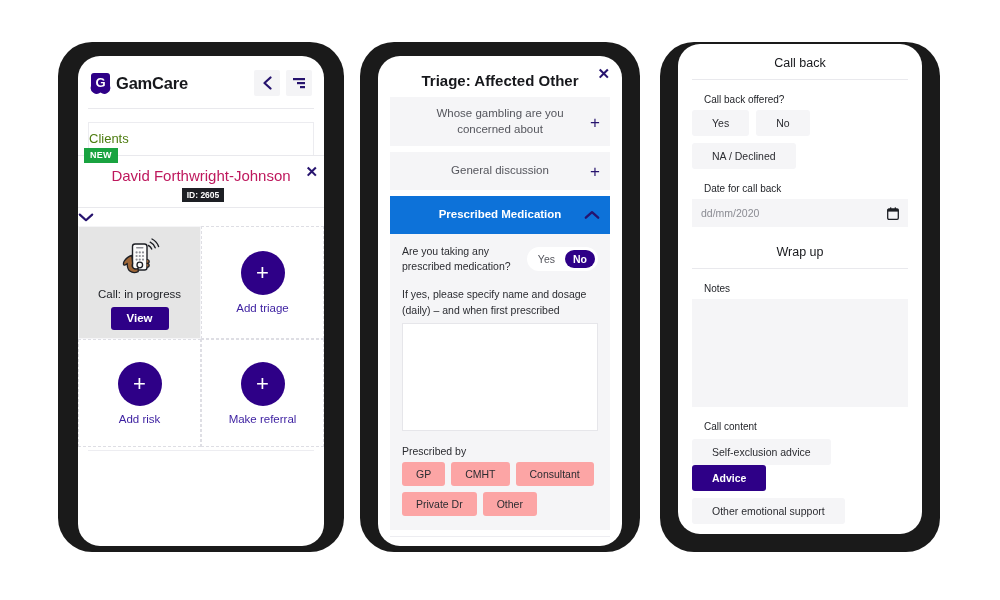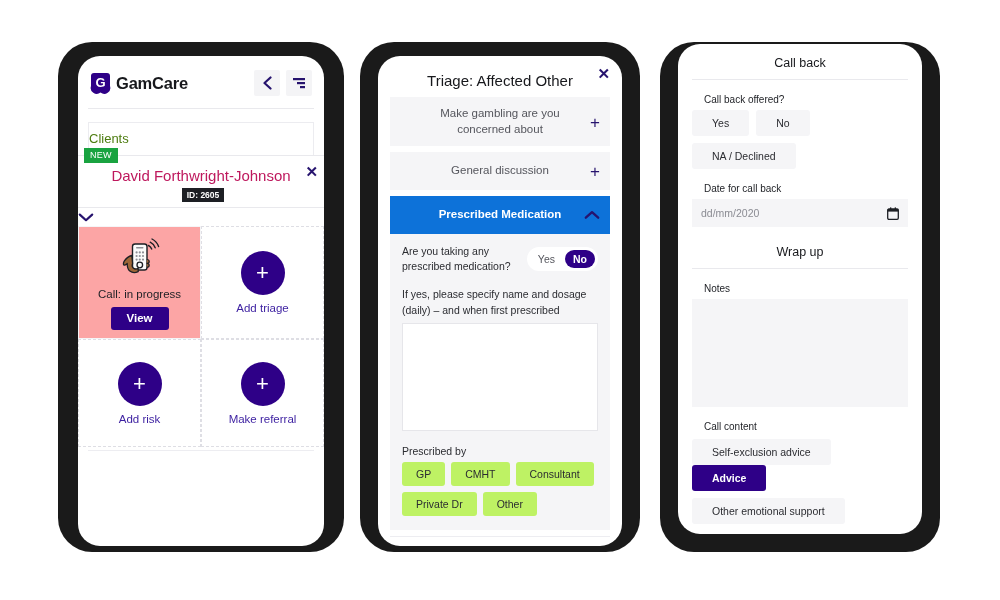--- a/index.html
+++ b/index.html
@@ -68,21 +68,21 @@
     position: relative;
     border-top: 1px solid #e9e9ed;
     border-bottom: 1px solid #e9e9ed;
     padding: 11px 24px 4px 24px;
     text-align: center;
     margin-top: 0;
   }
   .new-badge {
     position: absolute; left: 6px; top: -8px;
     background: #19a340; color: #fff;
-    font-size: 9px; font-weight: normal; letter-spacing: .3px;
+    font-size: 9px; font-weight: bold; letter-spacing: .3px;
     padding: 2px 6px 3px;
   }
   .client-name { font-size: 15px; color: #be185d; display: inline-block; }
   .id-chip {
     display: inline-block;
     background: #1d1f24; color: #fff;
     font-size: 8.5px; font-weight: bold;
     padding: 2px 5px; margin-left: 4px;
     vertical-align: 1px;
   }
@@ -94,41 +94,41 @@
   .chev-down-row { text-align: center; padding: 5px 0 4px; }
 
   .tiles { display: grid; grid-template-columns: 1fr 1fr; }
   .tile {
     border: 1px dashed #dedee4;
     min-height: 108px;
     display: flex; flex-direction: column;
     align-items: center; justify-content: center;
     gap: 7px; padding: 8px 4px;
   }
-  .tile.active { background: #fca5a5; border-style: solid; border-color: #f5f5f7; }
+  .tile.active { background: #e5e5e5; border-style: solid; border-color: #f5f5f7; }
   .tile-label { font-size: 11.5px; color: #3b1ea0; text-align: center; }
   .tile-label.dark { color: #1d1f24; }
   .circle-plus {
     width: 44px; height: 44px; border-radius: 50%;
     background: #2e0087;
     display: flex; align-items: center; justify-content: center;
     color: #fff; font-size: 22px; font-weight: 300; line-height: 1;
   }
   .view-btn {
     background: #2e0087; color: #fff;
     font-size: 11.5px; font-weight: bold;
     padding: 5px 16px 6px; border-radius: 3px; border: none;
     cursor: pointer;
   }
   .p1-foot-divider { height: 1px; background: #ededf1; margin: 3px 10px 0; }
 
   
   .p2-top { position: relative; padding: 16px 14px 8px; }
   .p2-title {
-    text-align: center; font-size: 15px; font-weight: normal; color: #17181c;
+    text-align: center; font-size: 15px; font-weight: bold; color: #17181c;
     padding: 0 14px;
   }
   .p2-close {
     position: absolute; right: 12px; top: 10px;
     font-size: 15px; color: #26136e; font-weight: bold; line-height: 1; cursor: pointer;
   }
   .acc { margin: 0 12px 6px; }
   .acc-head {
     background: #f5f5f7;
     display: flex; align-items: center; justify-content: center;
@@ -159,21 +159,21 @@
   .field-label { font-size: 10.5px; color: #2b2c31; line-height: 1.45; margin: 14px 0 5px; }
   .ta {
     width: 100%; height: 108px; background: #ffffff;
     border: 1px solid #e6e6ea; resize: none; display: block;
     font-family: "Liberation Sans", sans-serif; font-size: 11px; padding: 5px;
   }
   .chipgrp { margin-top: 14px; }
   .chipgrp .cap { font-size: 10.5px; color: #2b2c31; margin-bottom: 5px; }
   .chips { display: flex; flex-wrap: wrap; gap: 6px; }
   .chip {
-    background: #bef264; color: #2b2c31; font-size: 10.5px;
+    background: #fca5a5; color: #2b2c31; font-size: 10.5px;
     padding: 6px 14px; border-radius: 3px; border: none; cursor: pointer;
     font-family: "Liberation Sans", sans-serif;
   }
   .p2-foot { height: 1px; background: #ededf1; margin: 6px 12px 0; }
 
   
   .p3-pad { padding: 12px 14px 0; }
   .sec-title { text-align: center; font-size: 12.5px; color: #17181c; padding-bottom: 9px; }
   .sec-rule { height: 1px; background: #e9e9ed; }
   .p3-label { font-size: 10px; color: #1d1f24; margin: 14px 12px 5px; }
@@ -315,21 +315,21 @@
     <div class="screen" id="screen2">
       <div class="screen-inner">
 
         <div class="p2-top">
           <span class="p2-close">✕</span>
           <div class="p2-title">Triage: Affected Other</div>
         </div>
 
         <div class="acc">
           <div class="acc-head">
-            <span>Make gambling are you concerned about</span>
+            <span>Whose gambling are you concerned about</span>
             <span class="plus">+</span>
           </div>
         </div>
 
         <div class="acc">
           <div class="acc-head">
             <span>General discussion</span>
             <span class="plus">+</span>
           </div>
         </div>

